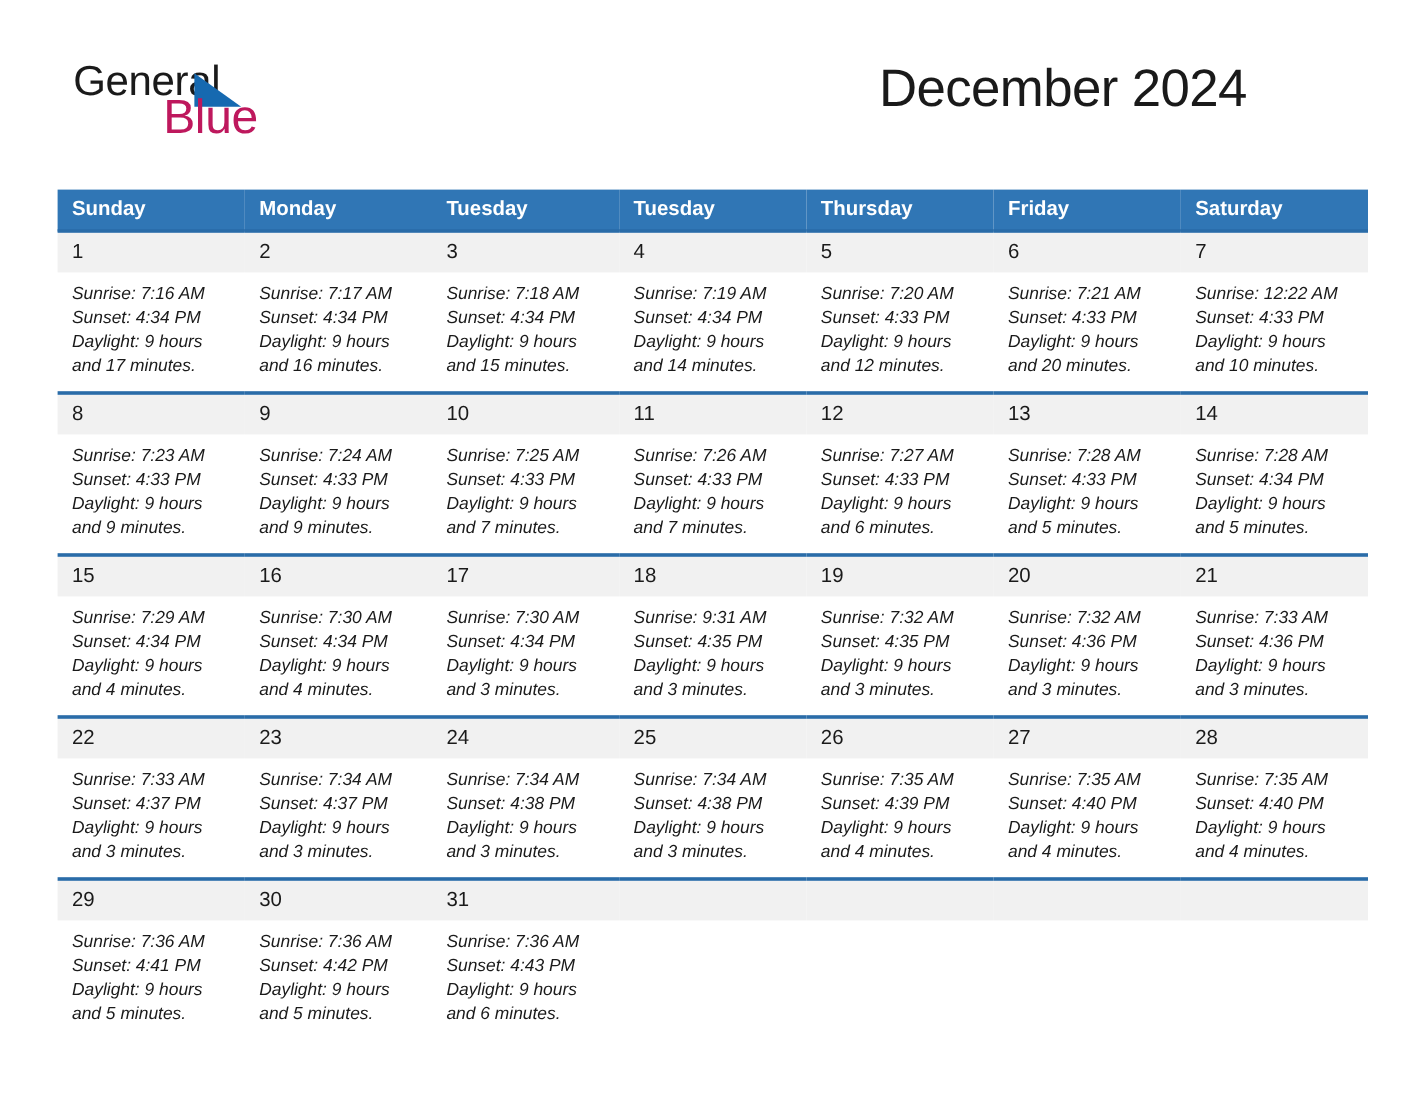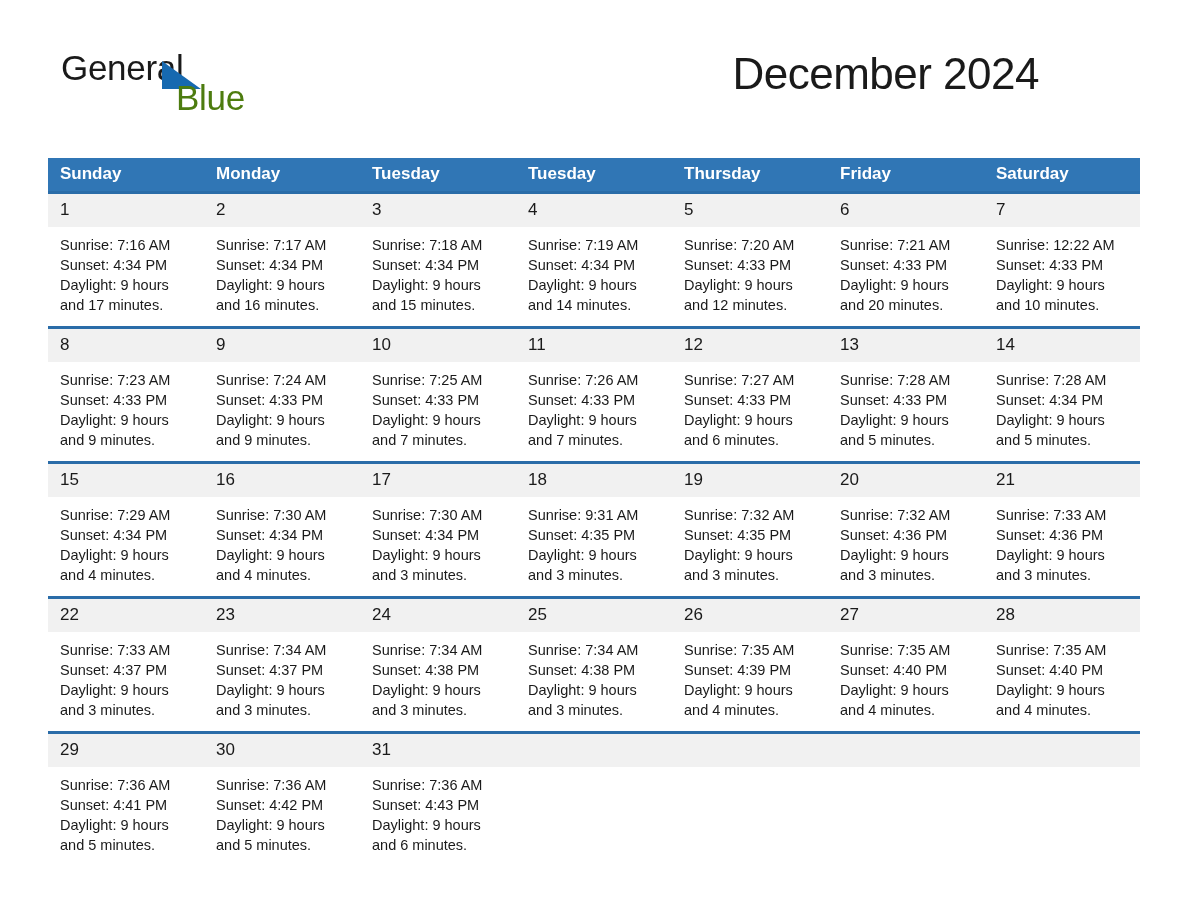--- a/index.html
+++ b/index.html
@@ -46,25 +46,24 @@
     top: 13px;
     width: 0;
     height: 0;
     border-left: 39px solid #1669b0;
     border-top: 28px solid transparent;
   }
   .logo-blue {
     position: absolute;
     left: 75px;
     top: 30px;
-    font-size: 35px;
+    font-size: 40px;
     line-height: 40px;
-    color: #4d7c0f;
+    color: #be185d;
     letter-spacing: -0.3px;
-    margin-left: 40px;
   }
 
   .title-block {
     position: absolute;
     right: 5px;
     top: 48px;
     text-align: left;
   }
   .cal-title {
     font-size: 44px;
@@ -116,20 +115,21 @@
     color: #1a1a1a;
     padding: 6px 0 7px 12px;
     height: 33px;
   }
 
   .details {
     padding: 8px 10px 0 12px;
     font-size: 14.5px;
     line-height: 20px;
     color: #1a1a1a;
+    font-style: italic;
   }
   .details div { white-space: nowrap; }
 
   .empty .daynum { height: 33px; }
 </style>
 </head>
 <body>
 
 <div class="page">
 

